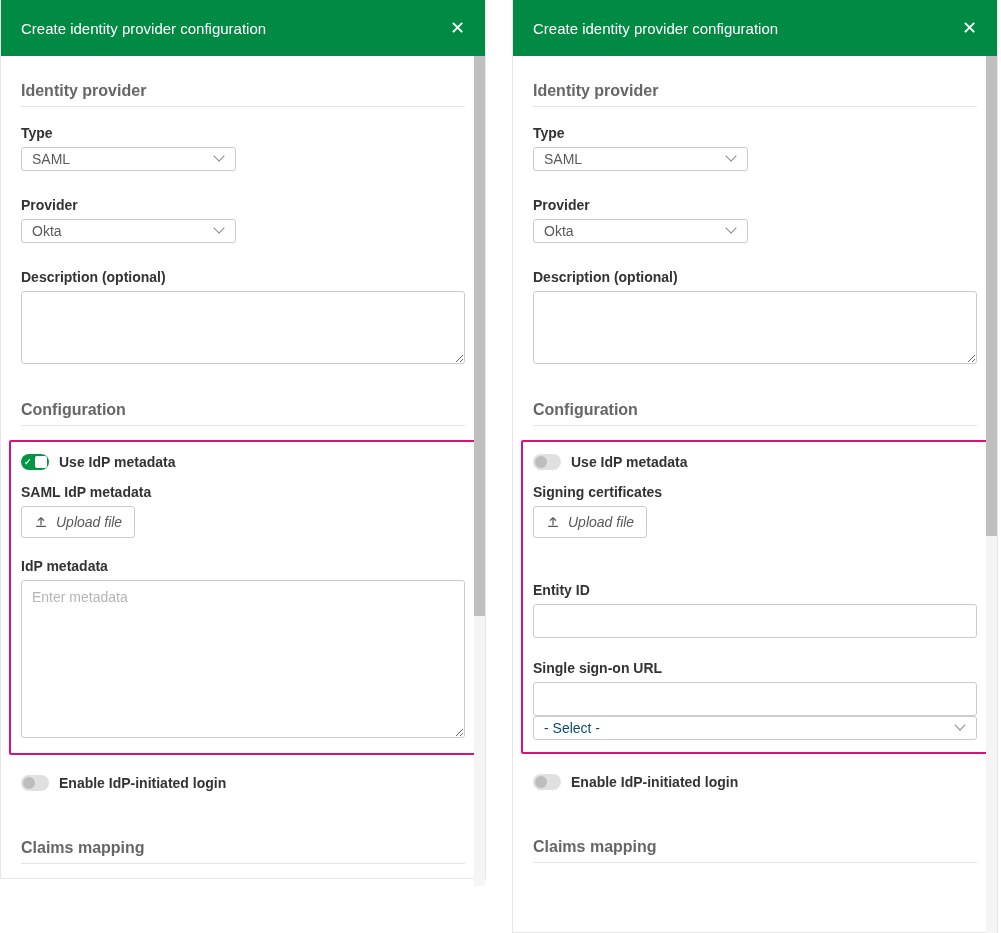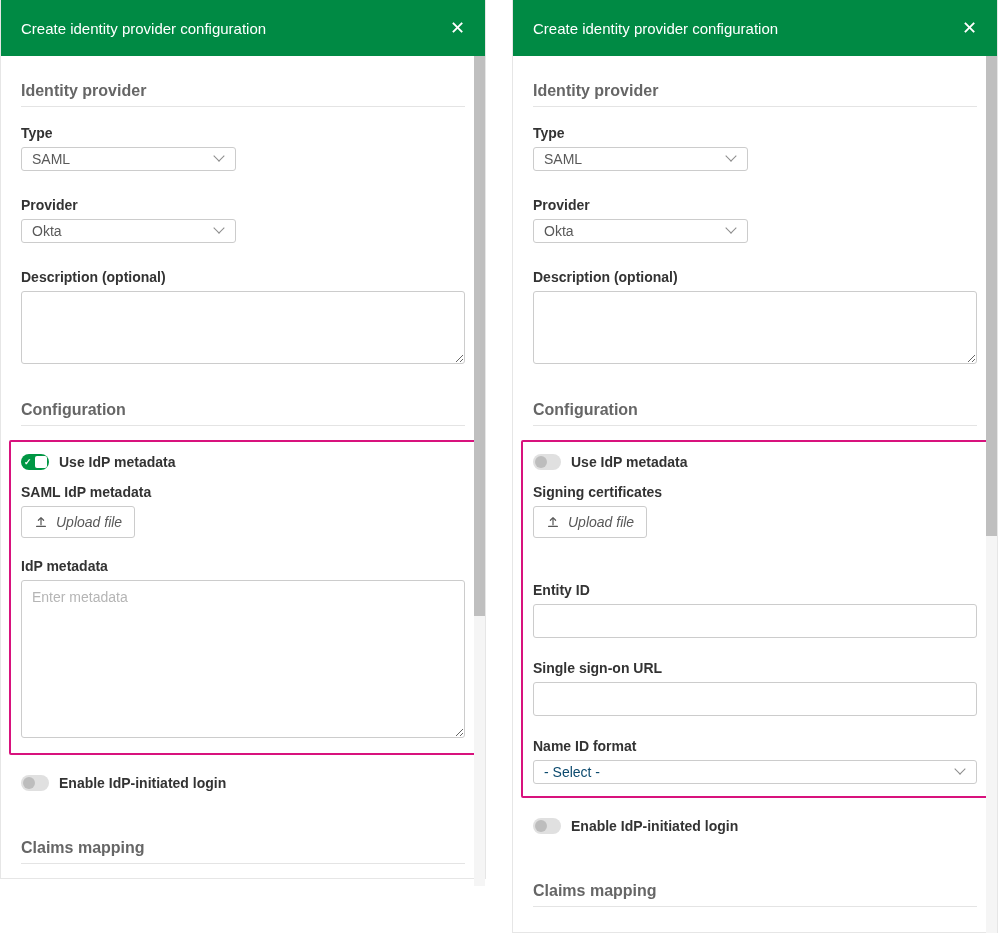--- a/index.html
+++ b/index.html
@@ -332,21 +332,20 @@
           </span>
           <span>Upload file</span>
         </div>
 
         <div class="field-label" style="margin-top:44px">Entity ID</div>
         <input class="text-input" type="text" style="">
 
         <div class="field-label" style="margin-top:22px">Single sign-on URL</div>
         <input class="text-input" type="text" style="">
 
-        <div class="field-label" style="margin-top:22px">Name ID format</div>
         <div class="select-wrap full">
           <span class="select-placeholder">- Select -</span>
           <span class="chevron-down"></span>
         </div>
       </div>
 
       <div class="toggle-row" style="margin-top:20px">
         <div class="toggle off"></div>
         <span>Enable IdP-initiated login</span>
       </div>

